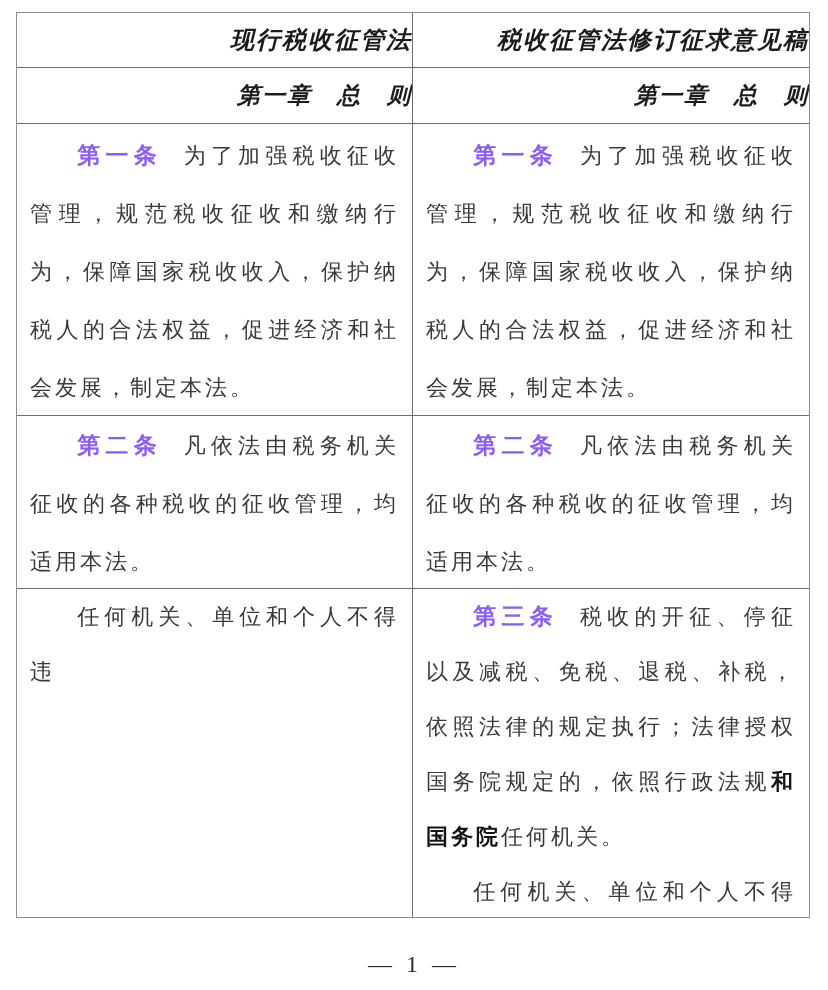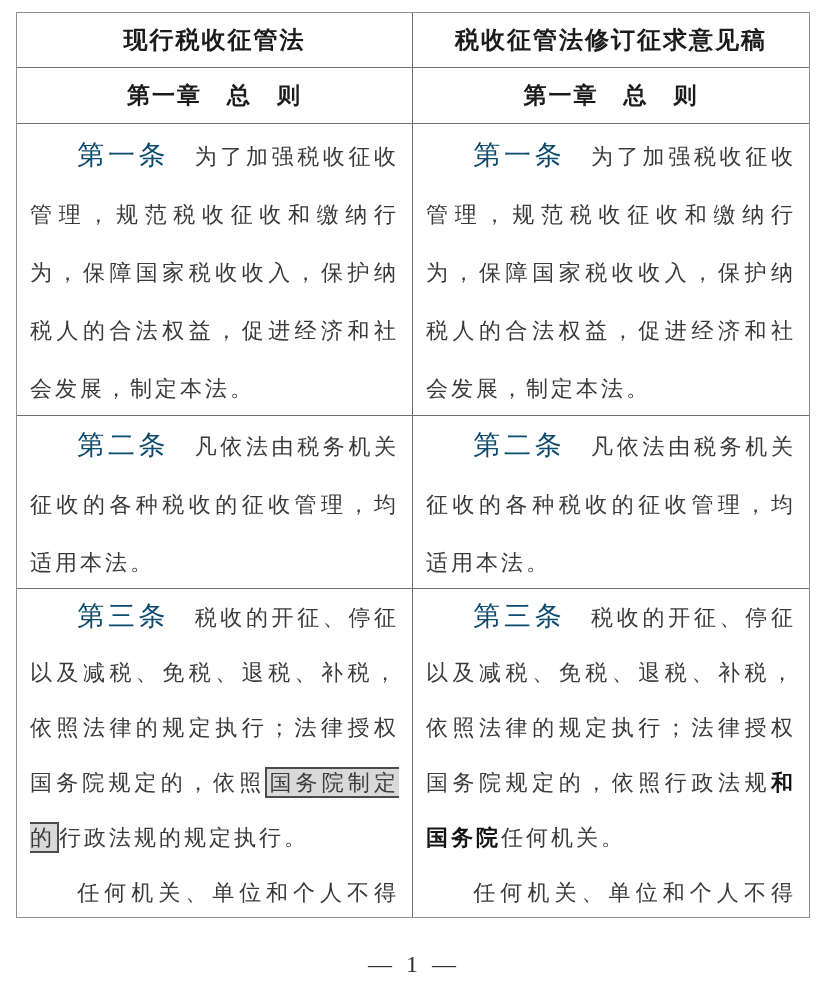--- a/index.html
+++ b/index.html
@@ -35,21 +35,22 @@
   .cell {
     box-sizing: border-box;
     overflow: hidden;
   }
   .col-left { border-right: 1px solid #6e6e6e; }
   .row-line { border-bottom: 1px solid #6e6e6e; }
 
   .center-cell {
     display: flex;
     align-items: center;
-    justify-content: center;
+    justify-content: flex-end;
+    font-style: italic;
   }
 
   .table-header {
     font-family: "Liberation Sans", sans-serif;
     font-weight: 700;
     font-size: 24px;
     color: #1b1b1b;
     letter-spacing: 2px;
   }
 
@@ -72,23 +73,23 @@
   .body-cell p {
     margin: 0;
     text-indent: 2.15em;
   }
   .lh-58 p { line-height: 58px; }
   .lh-55 p { line-height: 55px; }
   .pad-top-2 { padding-top: 2px; }
 
   .article-label {
     font-family: "Liberation Sans", sans-serif;
-    font-weight: 400;
-    color: #0c4a6e;
-    font-size: 27px;
+    font-weight: 700;
+    color: #8b5cf6;
+    font-size: 23px;
     margin-right: 0.95em;
     letter-spacing: 3px;
   }
 
   .boxed-text {
     background: #d9d9d9;
     border: 2px solid #4a4a4a;
     padding: 1px 2px;
   }
 
@@ -139,21 +140,20 @@
     </div>
 
     <div class="cell col-left row-line body-cell lh-58">
       <p><span class="article-label">第二条</span><span>凡依法由税务机关征收的各种税收的征收管理，均适用本法。</span></p>
     </div>
     <div class="cell row-line body-cell lh-58">
       <p><span class="article-label">第二条</span><span>凡依法由税务机关征收的各种税收的征收管理，均适用本法。</span></p>
     </div>
 
     <div class="cell col-left body-cell lh-55">
-      <p><span class="article-label">第三条</span><span>税收的开征、停征以及减税、免税、退税、补税，依照法律的规定执行；法律授权国务院规定的，依照</span><span class="boxed-text">国务院制定的</span><span>行政法规的规定执行。</span></p>
       <p><span>任何机关、单位和个人不得违</span></p>
     </div>
     <div class="cell body-cell lh-55">
       <p><span class="article-label">第三条</span><span>税收的开征、停征以及减税、免税、退税、补税，依照法律的规定执行；法律授权国务院规定的，依照行政法规</span><span class="emphasized-text">和国务院</span><span>任何机关。</span></p>
       <p><span>任何机关、单位和个人不得违</span></p>
     </div>
 
   </div>
 
   <div class="page-number">— 1 —</div>

